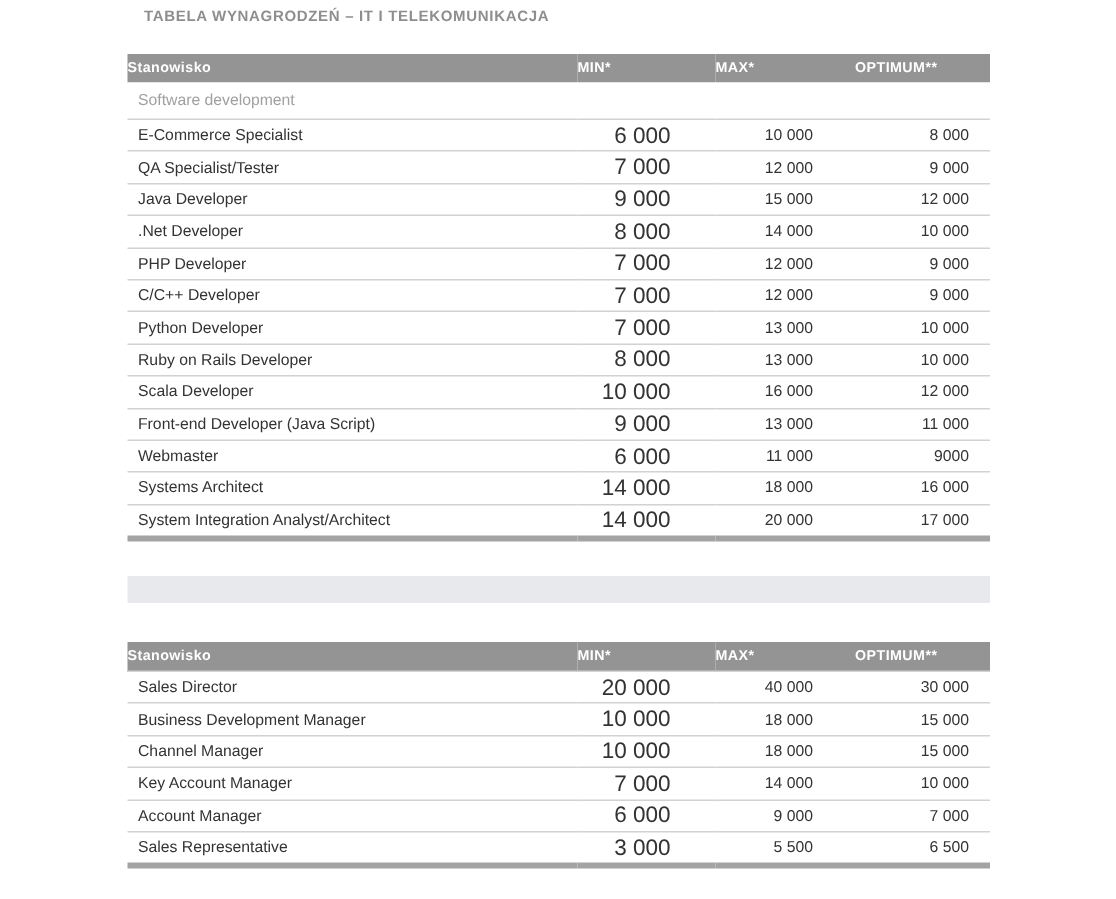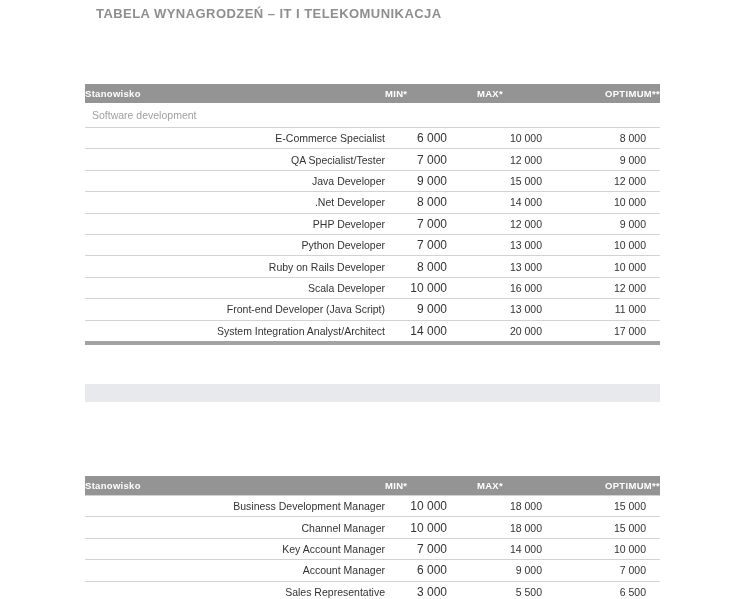--- a/index.html
+++ b/index.html
@@ -20,32 +20,31 @@
     position: absolute;
     left: 0; top: 0;
     width: 744px;
     height: 599px;
   }
 
   .page-title {
     position: absolute;
     left: 96px;
     top: 6px;
-    font-size: 13px;
+    font-size: 10px;
     font-weight: bold;
     letter-spacing: 0.45px;
     color: #8e8e8e;
     white-space: nowrap;
   }
 
   .table-block {
     position: absolute;
     left: 85px;
     width: 575px;
-    margin-top: 48px;
   }
   .table-1 { top: 36px; }
   .table-2 { top: 428px; }
 
   table.salary {
     width: 575px;
     border-collapse: collapse;
     table-layout: fixed;
     font-size: 10.5px;
   }
@@ -68,21 +67,21 @@
   }
   th.h-pos {
     text-align: left;
     padding-left: 7px;
   }
   th.h-num {
     text-align: left;
     padding-right: 14px;
   }
   th.h-opt {
-    text-align: right;
+    text-align: left;
     padding-right: 13px;
   }
 
   tr.section-row td {
     height: 24px;
     padding: 0 0 0 7px;
     font-size: 10.5px;
     color: #a0a0a0;
     vertical-align: middle;
     border: none;
@@ -91,28 +90,28 @@
 
   tbody tr.data-row td {
     height: 20.4px;
     padding: 0;
     vertical-align: middle;
     border-top: 1px solid #d2d2d2;
     background: #ffffff;
     color: #333333;
   }
   tbody tr.data-row td.pos {
-    text-align: right;
+    text-align: left;
     padding-left: 7px;
     font-size: 10.5px;
   }
   tbody tr.data-row td.num {
     text-align: right;
     padding-right: 30px;
-    font-size: 12px;
+    font-size: 15px;
   }
   tbody tr.data-row td.num-max {
     text-align: right;
     padding-right: 28px;
     font-size: 10.5px;
   }
   tbody tr.data-row td.num-opt {
     text-align: right;
     padding-right: 14px;
     font-size: 10.5px;
@@ -181,20 +180,26 @@
             <td class="num-max">14 000</td>
             <td class="num-opt">10 000</td>
           </tr>
           <tr class="data-row">
             <td class="pos">PHP Developer</td>
             <td class="num">7 000</td>
             <td class="num-max">12 000</td>
             <td class="num-opt">9 000</td>
           </tr>
           <tr class="data-row">
+            <td class="pos">C/C++ Developer</td>
+            <td class="num">7 000</td>
+            <td class="num-max">12 000</td>
+            <td class="num-opt">9 000</td>
+          </tr>
+          <tr class="data-row">
             <td class="pos">Python Developer</td>
             <td class="num">7 000</td>
             <td class="num-max">13 000</td>
             <td class="num-opt">10 000</td>
           </tr>
           <tr class="data-row">
             <td class="pos">Ruby on Rails Developer</td>
             <td class="num">8 000</td>
             <td class="num-max">13 000</td>
             <td class="num-opt">10 000</td>
@@ -203,20 +208,32 @@
             <td class="pos">Scala Developer</td>
             <td class="num">10 000</td>
             <td class="num-max">16 000</td>
             <td class="num-opt">12 000</td>
           </tr>
           <tr class="data-row">
             <td class="pos">Front-end Developer (Java Script)</td>
             <td class="num">9 000</td>
             <td class="num-max">13 000</td>
             <td class="num-opt">11 000</td>
+          </tr>
+          <tr class="data-row">
+            <td class="pos">Webmaster</td>
+            <td class="num">6 000</td>
+            <td class="num-max">11 000</td>
+            <td class="num-opt">9000</td>
+          </tr>
+          <tr class="data-row">
+            <td class="pos">Systems Architect</td>
+            <td class="num">14 000</td>
+            <td class="num-max">18 000</td>
+            <td class="num-opt">16 000</td>
           </tr>
           <tr class="data-row">
             <td class="pos">System Integration Analyst/Architect</td>
             <td class="num">14 000</td>
             <td class="num-max">20 000</td>
             <td class="num-opt">17 000</td>
           </tr>
         </tbody>
     </table>
   </div>
@@ -233,20 +250,26 @@
       </colgroup>
       <thead>
         <tr class="head-row">
           <th class="h-pos">Stanowisko</th>
           <th class="h-num">MIN*</th>
           <th class="h-num">MAX*</th>
           <th class="h-opt">OPTIMUM**</th>
         </tr>
       </thead>
       <tbody>
+      <tr class="data-row">
+            <td class="pos">Sales Director</td>
+            <td class="num">20 000</td>
+            <td class="num-max">40 000</td>
+            <td class="num-opt">30 000</td>
+          </tr>
           <tr class="data-row">
             <td class="pos">Business Development Manager</td>
             <td class="num">10 000</td>
             <td class="num-max">18 000</td>
             <td class="num-opt">15 000</td>
           </tr>
           <tr class="data-row">
             <td class="pos">Channel Manager</td>
             <td class="num">10 000</td>
             <td class="num-max">18 000</td>

